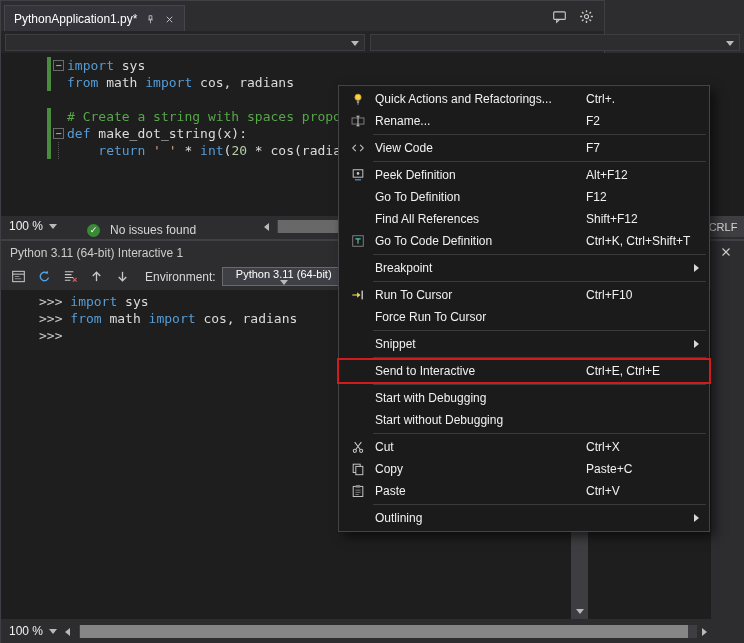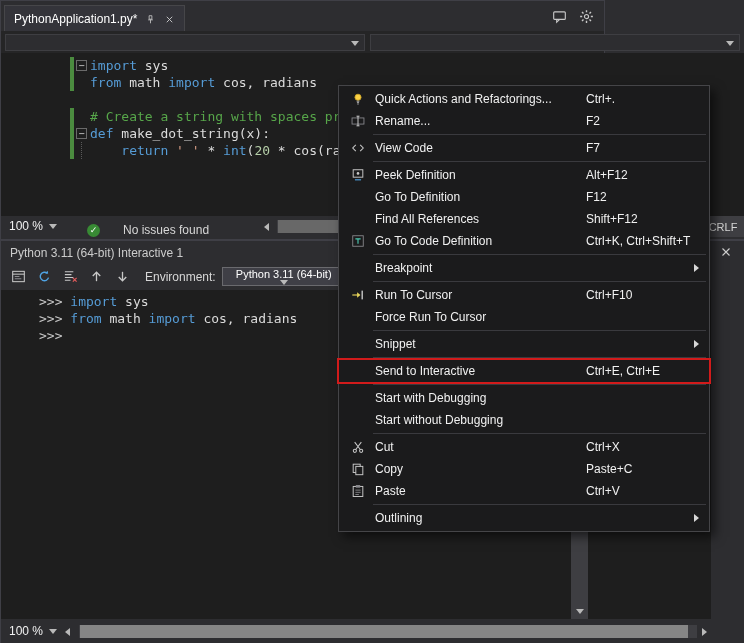--- a/index.html
+++ b/index.html
@@ -20,35 +20,35 @@
   
   .nav-bar{position:absolute;left:0;top:30px;width:100%;height:22px;background:#252526;}
   .nav-dd{position:absolute;top:3px;height:17px;background:#2d2d30;border:1px solid #3e3e42;box-sizing:border-box;}
   .nav-dd .tri-down{position:absolute;right:5px;top:6px;}
   .nav-dd.left{left:4px;width:360px;}
   .nav-dd.right{left:369px;width:370px;}
 
   
   .editor{position:absolute;left:0;top:52px;width:744px;height:163px;background:#1e1e1e;
           font-family:"DejaVu Sans Mono","Liberation Mono",monospace;font-size:13px;padding-top:4px;box-sizing:border-box;}
-  .code-line{display:flex;height:17px;line-height:17px;padding-left:23px;}
+  .code-line{display:flex;height:17px;line-height:17px;}
   .change-bar{margin-left:46px;width:4px;height:17px;flex:0 0 4px;}
   .change-bar.on{background:#4b8b3f;}
   .fold{width:16px;flex:0 0 16px;position:relative;}
   .fold.box::after{content:"−";position:absolute;left:2px;top:3px;width:11px;height:11px;border:1px solid #6a6a6a;
         background:#1e1e1e;color:#c8c8c8;font-size:10px;line-height:10px;text-align:center;box-sizing:border-box;}
   .fold.guide::before{content:"";position:absolute;left:7px;top:0;bottom:0;border-left:1px dotted #5a5a5a;}
   .code{white-space:pre;}
   .t-kw{color:#569cd6;} .t-pl{color:#dcdcdc;} .t-com{color:#57a64a;} .t-str{color:#d69d85;} .t-num{color:#b5cea8;}
 
   
   .editor-status{position:absolute;left:0;top:215px;width:744px;height:21px;background:#2d2d30;font-size:12px;}
   .zoom{display:flex;align-items:center;gap:6px;color:#f1f1f1;}
   .editor-status .zoom{position:absolute;left:8px;top:3px;}
-  .issues{position:absolute;left:86px;top:7px;display:flex;align-items:center;gap:23px;color:#d7d7d7;}
+  .issues{position:absolute;left:86px;top:7px;display:flex;align-items:center;gap:10px;color:#d7d7d7;}
   .check-circle{width:13px;height:13px;border-radius:50%;background:#388a34;color:#fff;font-size:9px;
         line-height:13px;text-align:center;display:inline-block;}
   .check-circle::after{content:"✓";}
   .hs-left{position:absolute;left:263px;top:7px;}
   .hs-track{position:absolute;left:276px;top:4px;width:422px;height:13px;background:#3e3e42;}
   .hs-thumb{position:absolute;left:1px;top:0;width:244px;height:13px;background:#686868;}
   .crlf{position:absolute;left:700px;top:0;width:44px;height:21px;background:#3e3e42;color:#d7d7d7;
         display:flex;align-items:center;justify-content:center;font-size:11px;}
 
   

